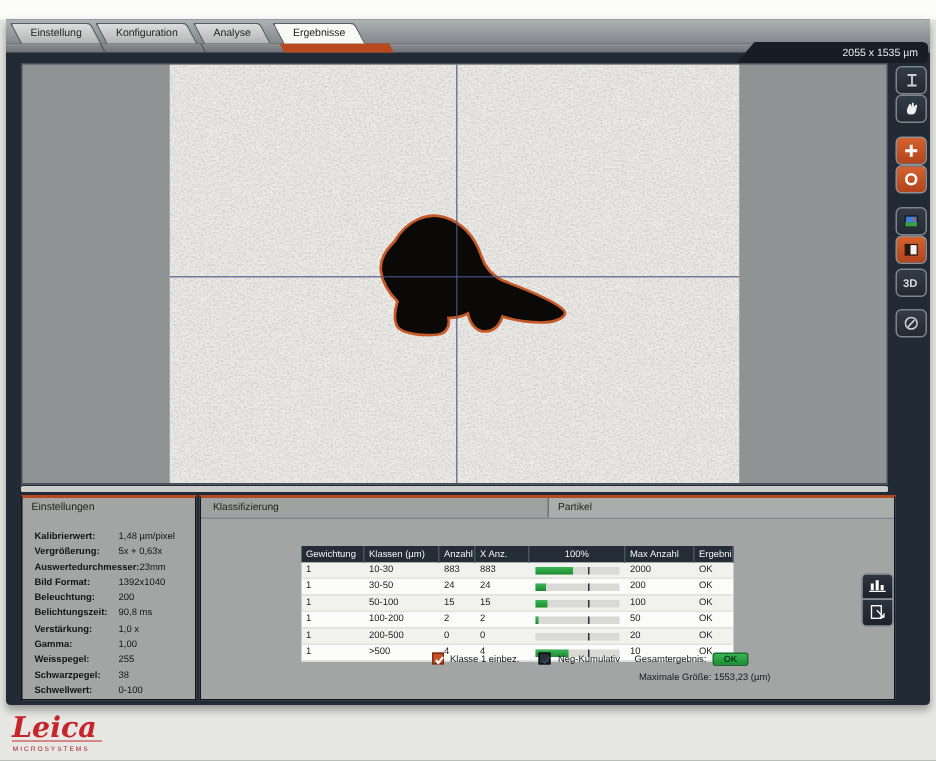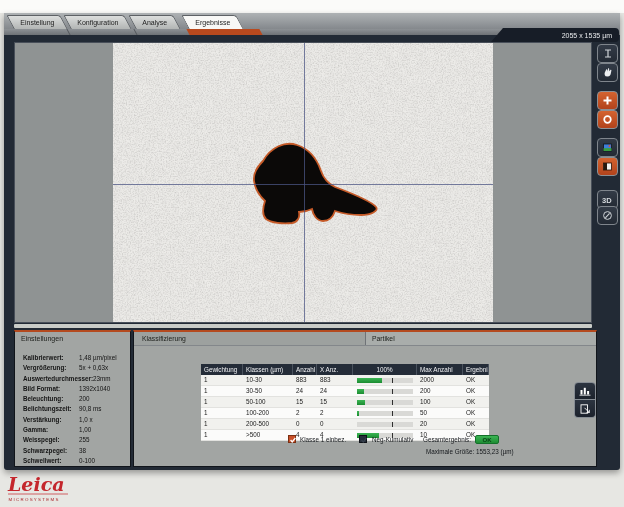--- a/index.html
+++ b/index.html
@@ -199,21 +199,21 @@
         </span>
       </div>
       <div class="tool-btn accent" style="top: 115px;">
         <span>
           <svg width="11" height="11" viewBox="0 0 11 11">
             <rect x="1.5" y="2" width="8" height="7" fill="#f2f2f0" stroke="#2a1207" stroke-width="0.8"></rect>
             <rect x="1.5" y="2" width="3.5" height="7" fill="#27190f"></rect>
           </svg>
         </span>
       </div>
-      <div class="tool-btn" style="top: 148px;">
+      <div class="tool-btn" style="top: 137px;">
         <span>
           <svg width="13" height="11" viewBox="0 0 13 11">
             <text x="1" y="8.6" font-family="Liberation Sans, sans-serif" font-size="7.5" font-weight="bold" fill="#d6dade">3D</text>
           </svg>
         </span>
       </div>
       <div class="tool-btn" style="top: 164px;">
         <span>
           <svg width="11" height="11" viewBox="0 0 11 11">
             <circle cx="5.5" cy="5.5" r="3.9" stroke="#ced2d6" stroke-width="1" fill="none"></circle>

